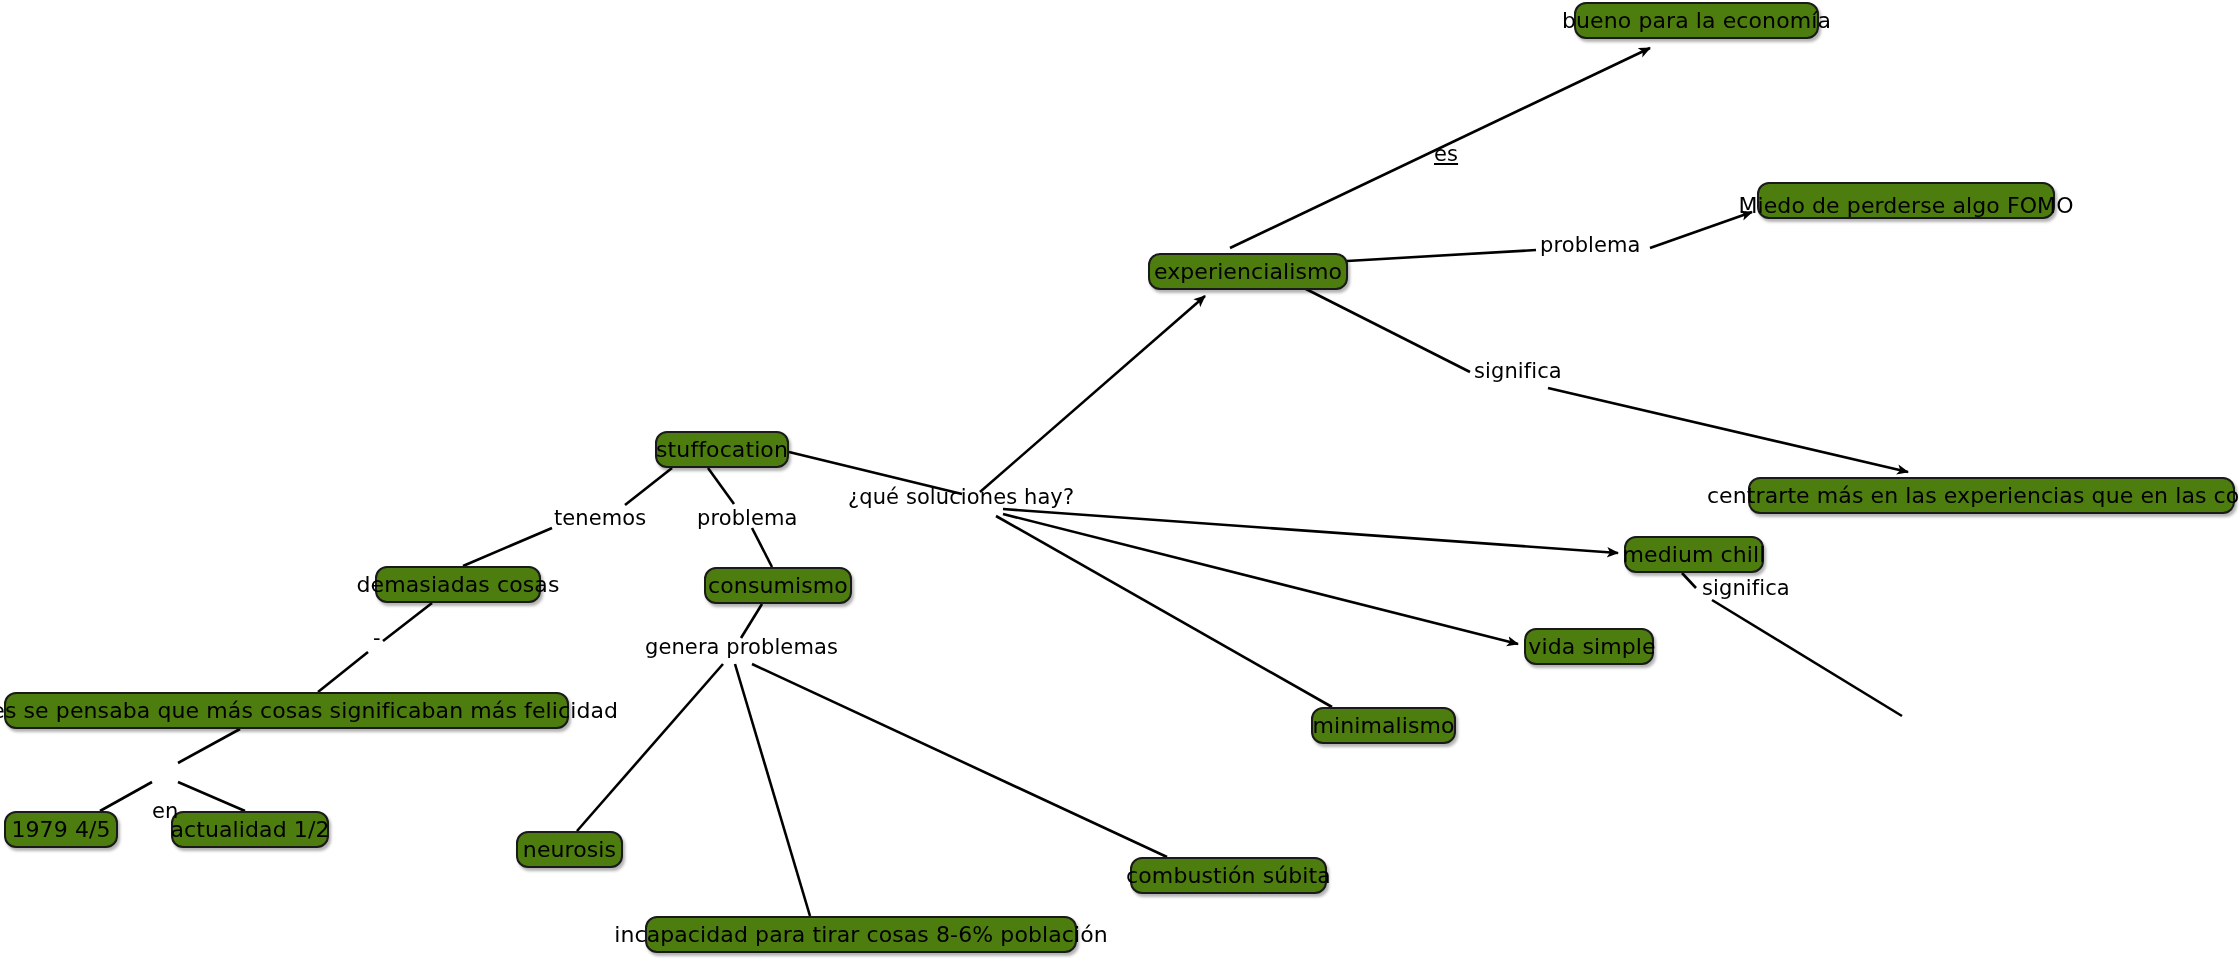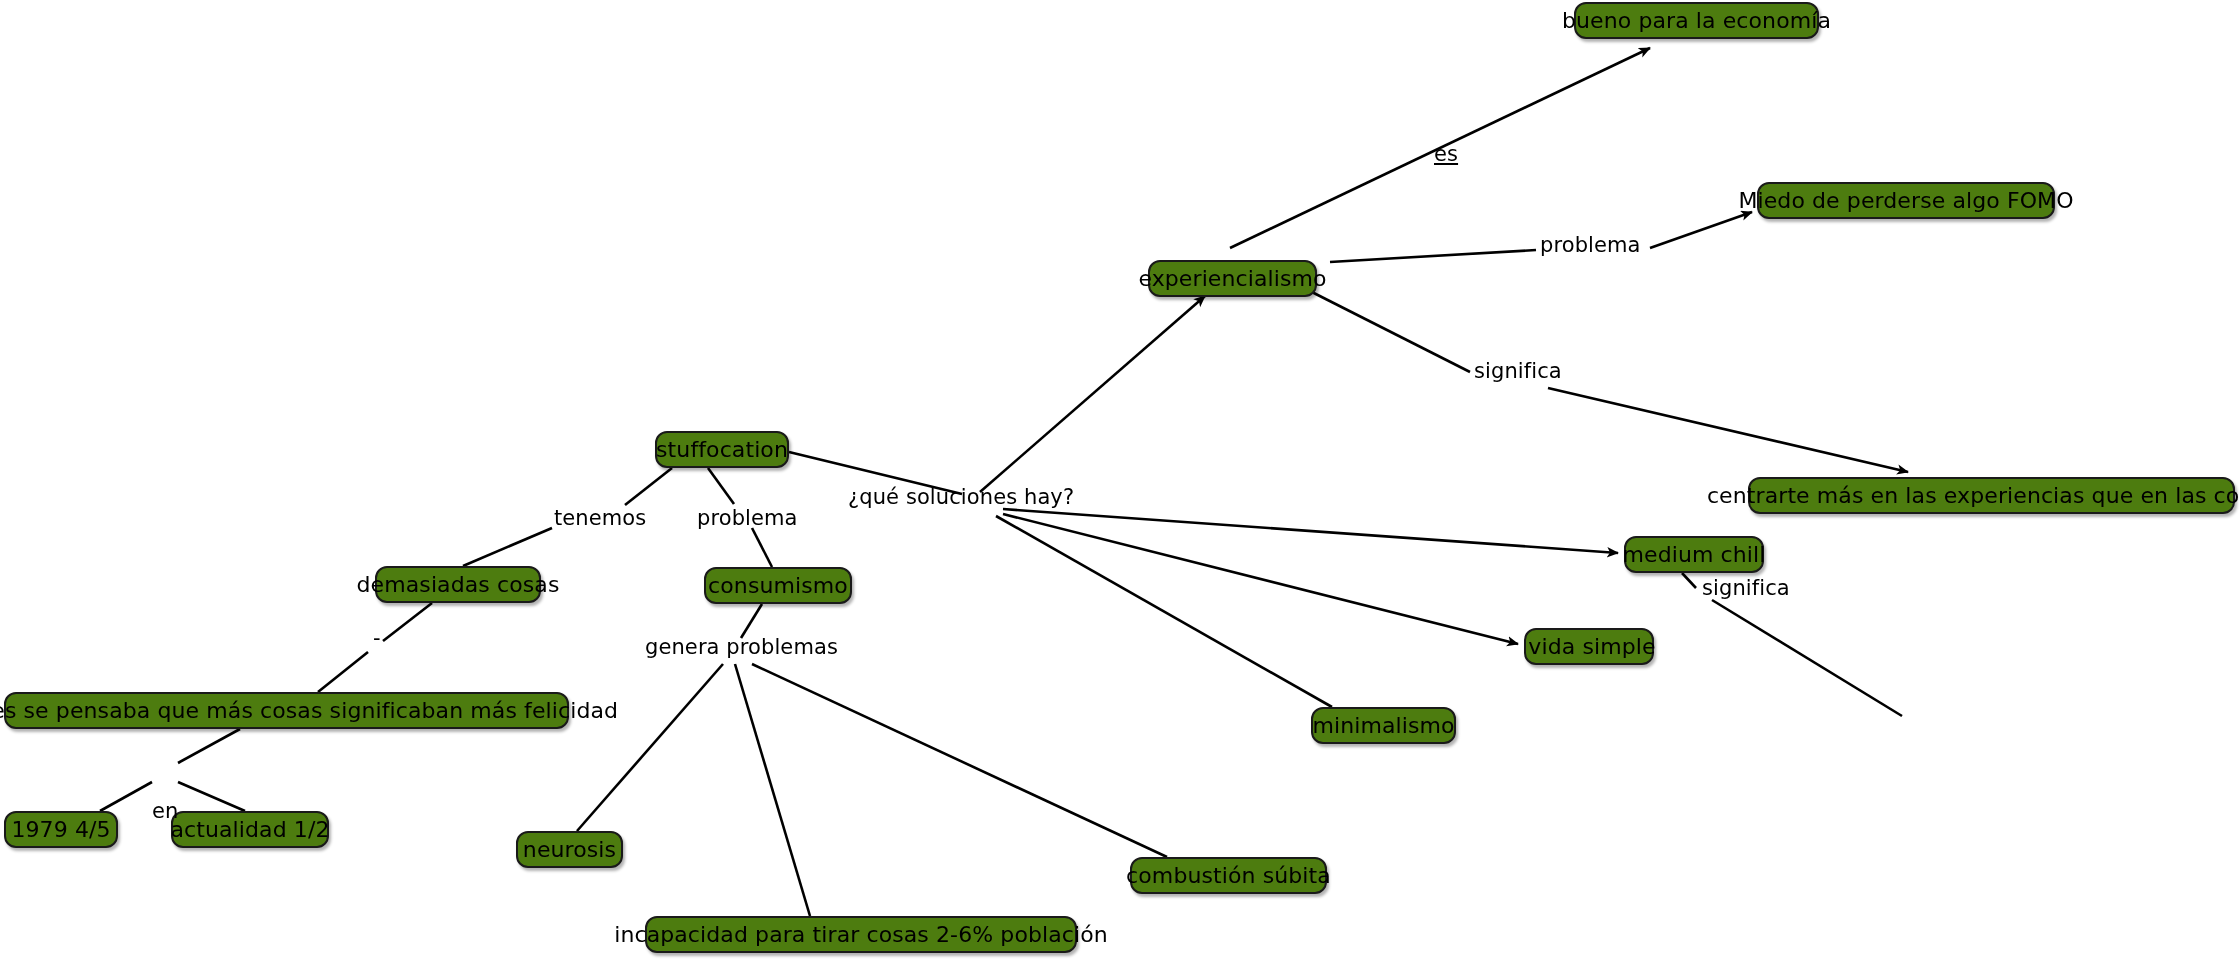--- a/index.html
+++ b/index.html
@@ -98,25 +98,25 @@
 
     <line x1="735" y1="664" x2="810" y2="916" stroke="#000" stroke-width="2.6"></line>
 
     <line x1="752" y1="664" x2="1167" y2="857" stroke="#000" stroke-width="2.6"></line>
   </svg>
 
   <div class="node" style="left:1574px;top:2px;width:245px;height:37px;">
     <span>bueno para la economía</span>
   </div>
 
-  <div class="node" style="left:1757px;top:182px;width:298px;height:37px;">
+  <div class="node" style="left:1757px;top:182px;width:298px;height:37px;align-items:flex-end;">
     <span>Miedo de perderse algo FOMO</span>
   </div>
 
-  <div class="node" style="left:1148px;top:260px;width:169px;height:37px;align-items:center;">
+  <div class="node" style="left:1148px;top:253px;width:200px;height:37px;align-items:center;">
     <span>experiencialismo</span>
   </div>
 
   <div class="node" style="left:1748px;top:477px;width:487px;height:37px;">
     <span>centrarte más en las experiencias que en las cosas</span>
   </div>
 
   <div class="node" style="left:655px;top:431px;width:134px;height:37px;">
     <span>stuffocation</span>
   </div>
@@ -156,21 +156,21 @@
 
   <div class="node" style="left:171px;top:811px;width:158px;height:37px;">
     <span>actualidad 1/2</span>
   </div>
 
   <div class="node" style="left:516px;top:831px;width:107px;height:37px;">
     <span>neurosis</span>
   </div>
 
   <div class="node" style="left:645px;top:916px;width:432px;height:37px;">
-    <span>incapacidad para tirar cosas 2-6% población</span>
+    <span>incapacidad para tirar cosas 8-6% población</span>
   </div>
 
   <div class="edge-label" style="left:1434px;top:144px;text-decoration:underline;"><span>es</span></div>
 
   <div class="edge-label" style="left:1540px;top:235px;"><span>problema</span></div>
 
   <div class="edge-label" style="left:1474px;top:361px;"><span>significa</span></div>
 
   <div class="edge-label" style="left:848px;top:487px;"><span>¿qué soluciones hay?</span></div>
 

